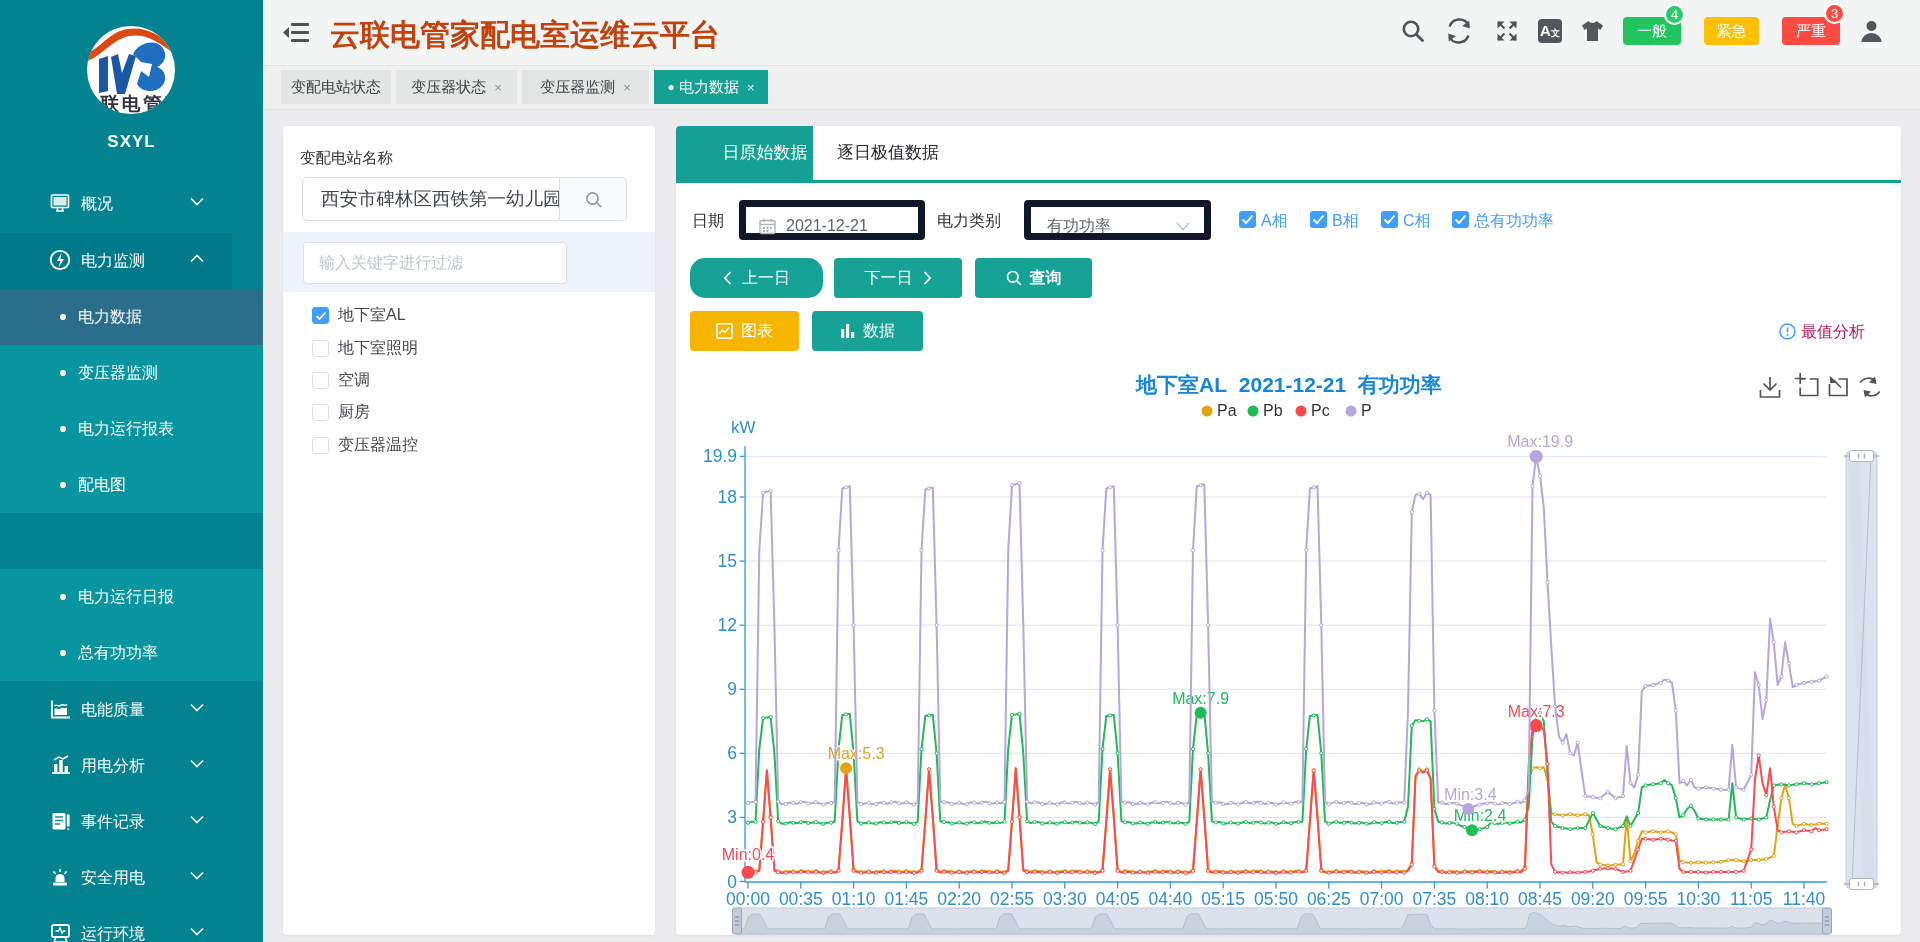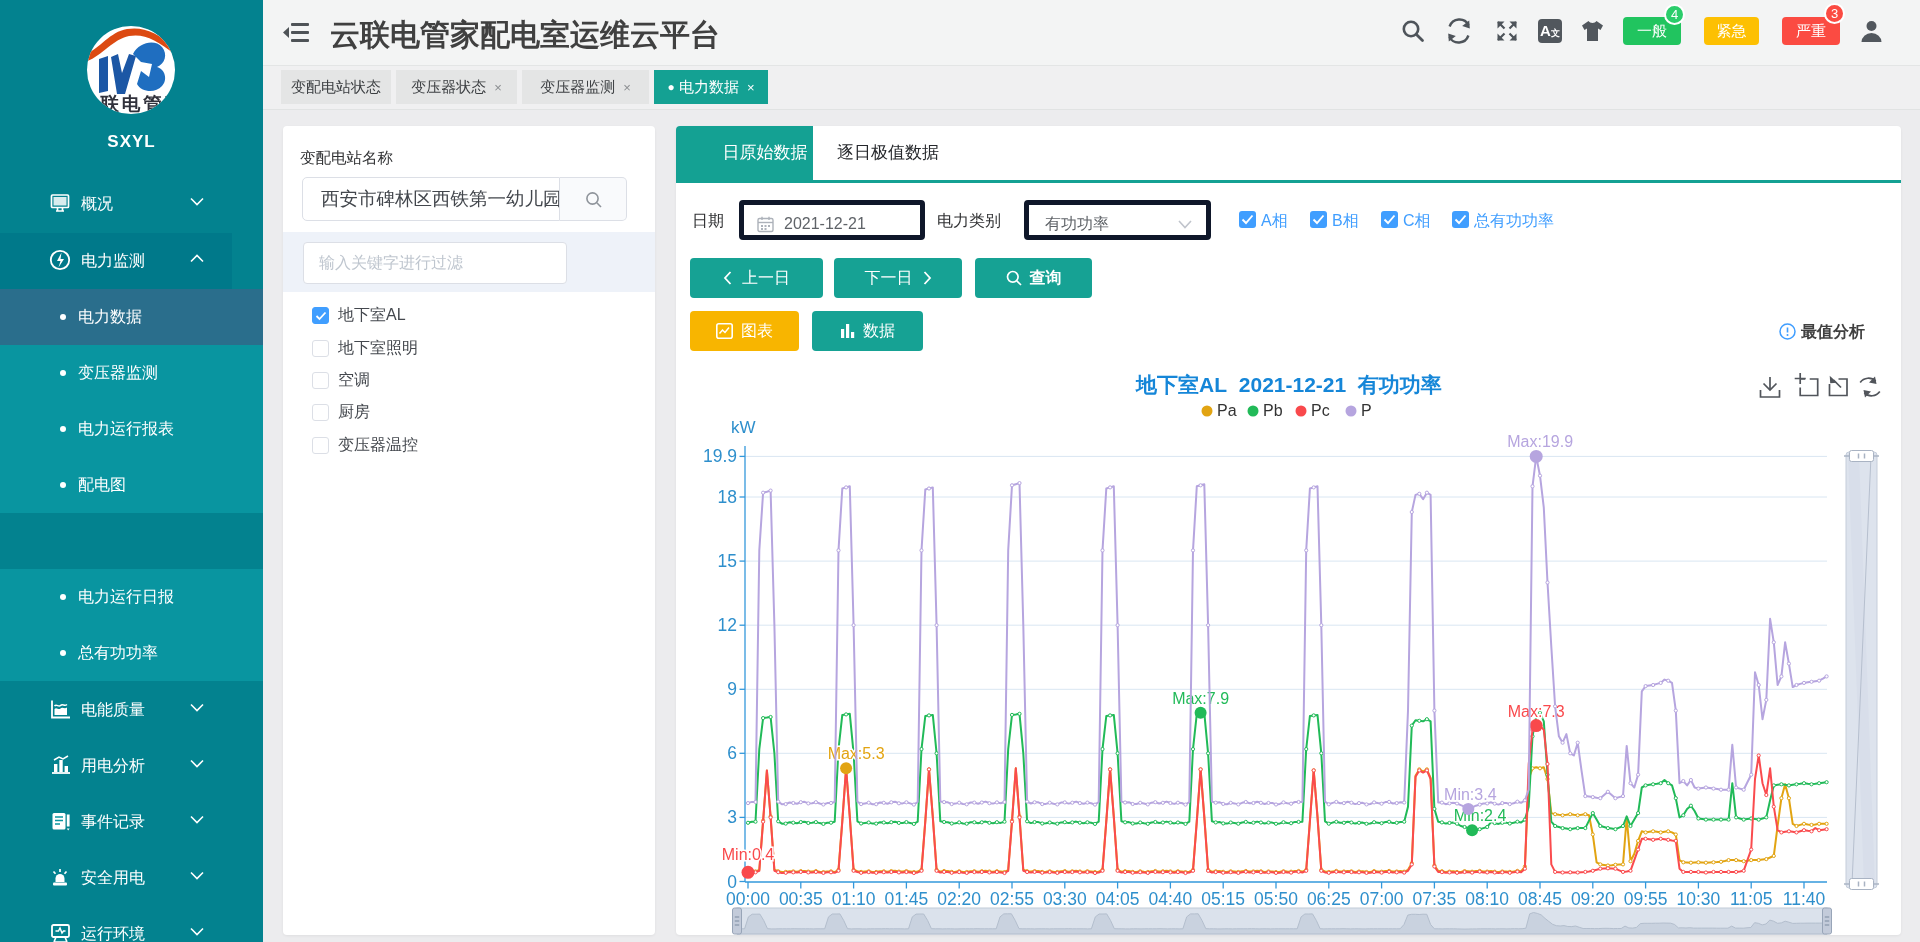--- a/index.html
+++ b/index.html
@@ -1,21 +1,21 @@
 <!DOCTYPE html>
 <html><head>
 <meta charset="utf-8">
 <style>
 * { margin:0; padding:0; box-sizing:border-box; }
 html,body { width:1920px; height:942px; overflow:hidden; background:#ececee; font-family:"Liberation Sans", sans-serif; }
 #app { position:relative; width:1920px; height:942px; }
 .abs { position:absolute; }
 
 #header { left:263px; top:0; width:1657px; height:66px; background:#f3f4f4; border-bottom:1px solid #e3e5e5; }
-#title { left:330px; top:15px; font-size:30px; font-weight:bold; color:#404040; letter-spacing:0px; }
+#title { left:330px; top:15px; font-size:30px; font-weight:bold; color:#c2410c; letter-spacing:0px; }
 
 #tabstrip { left:263px; top:66px; width:1657px; height:44px; background:#f0f0f1; border-bottom:1px solid #e1e3e3; }
 .tabchip { top:70px; height:34px; background:#e4e5e5; color:#3d4043; font-size:15px; line-height:34px; text-align:center; }
 .tabchip .x { color:#8a8d90; font-size:13px; margin-left:8px; }
 .tabchip.active { background:#14a193; color:#fff; }
 .tabchip.active .x { color:#fff; }
 
 #sidebar { left:0; top:0; width:263px; height:942px; background:#03828F; }
 .logo { position:absolute; left:87px; top:26px; width:88px; height:88px; border-radius:50%; background:#fff; overflow:hidden; }
 .sxyl { position:absolute; left:0; top:132px; width:263px; text-align:center; color:#fff; font-size:17px; font-weight:bold; letter-spacing:1px; }
@@ -40,21 +40,21 @@
 #filterinp { left:303px; top:242px; width:264px; height:42px; border:1px solid #dcdfe6; border-radius:4px; background:#fff; font-size:16px; color:#bfc6cf; line-height:40px; padding-left:15px; }
 .trow { left:303px; width:340px; height:33px; }
 .cb { position:absolute; left:9px; top:8px; width:17px; height:17px; border:1px solid #dcdfe6; border-radius:3px; background:#fff; }
 .cb.on { background:#409eff; border-color:#409eff; }
 .trow .t { position:absolute; left:35px; top:6px; font-size:16px; color:#44484e; }
 
 #rtab1 { left:676px; top:126px; width:137px; height:54px; background:#14a193; color:#fff; font-size:17px; text-align:center; line-height:54px; border-radius:4px 0 0 0;padding-left:41px; }
 #rtab2 { left:813px; top:126px; width:150px; height:54px; color:#26282c; font-size:17px; text-align:center; line-height:54px; }
 #tabline { left:676px; top:180px; width:1225px; height:3px; background:#14a193; }
 .flabel { top:211px; font-size:16px; color:#303133; }
-.finput { top:200px; height:40px; border:5px solid #0f172a; border-radius:4px; background:#fff; font-size:16px; color:#5f6368; line-height:38px; }
+.finput { top:200px; height:40px; border:7px solid #0f172a; border-radius:4px; background:#fff; font-size:16px; color:#5f6368; line-height:38px; }
 .bcheck { top:211px; width:17px; height:17px; background:#409eff; border-radius:3px; }
 .bltext { top:211px; font-size:16px; color:#409eff; }
 .btn { height:40px; border-radius:4px; background:#16a294; color:#fff; font-size:16px; text-align:center; line-height:40px; }
 .btn.yellow { background:#f8b500; }
 </style>
 </head>
 <body>
 <div id="app">
   <div id="header" class="abs"></div>
   <div id="tabstrip" class="abs"></div>
@@ -297,40 +297,40 @@
         <path d="M1.5 5.5 L5 9 L11.5 1.5" fill="none" stroke="#fff" stroke-width="1.9"></path>
       </svg>
     </span>
 <span class="bltext abs" style="left:1403px">C相</span>
 <span class="bcheck abs" style="left:1452px">
       <svg style="position:absolute;left:2px;top:3px" width="13" height="11" viewBox="0 0 13 11">
         <path d="M1.5 5.5 L5 9 L11.5 1.5" fill="none" stroke="#fff" stroke-width="1.9"></path>
       </svg>
     </span>
 <span class="bltext abs" style="left:1474px">总有功功率</span>
-  <div class="btn abs" style="left:690px;top:258px;width:133px;"><svg style="vertical-align:-2px;margin-right:10px" width="9" height="14" viewBox="0 0 9 14">
+  <div class="btn abs" style="left:690px;top:258px;width:133px;border-radius:15px;"><svg style="vertical-align:-2px;margin-right:10px" width="9" height="14" viewBox="0 0 9 14">
         <path d="M7.5 1 L2 7 L7.5 13" fill="none" stroke="#fff" stroke-width="1.8"></path>
       </svg>上一日</div>
 <div class="btn abs" style="left:834px;top:258px;width:128px;">下一日<svg style="vertical-align:-2px;margin-left:10px" width="9" height="14" viewBox="0 0 9 14">
         <path d="M1.5 1 L7 7 L1.5 13" fill="none" stroke="#fff" stroke-width="1.8"></path>
       </svg></div>
 <div class="btn abs" style="left:975px;top:258px;width:117px;font-weight:bold;"><svg style="vertical-align:-3px;margin-right:8px" width="16" height="16" viewBox="0 0 16 16">
         <circle cx="6.8" cy="6.8" r="5.3" fill="none" stroke="#fff" stroke-width="1.7"></circle>
         <line x1="10.8" y1="10.8" x2="15" y2="15" stroke="#fff" stroke-width="1.7"></line>
       </svg>查询</div>
 <div class="btn yellow abs" style="left:690px;top:311px;width:109px;"><svg style="vertical-align:-3px;margin-right:8px" width="17" height="16" viewBox="0 0 17 16">
         <rect x="0.8" y="0.8" width="15.4" height="14.4" rx="2" fill="none" stroke="#fff" stroke-width="1.6"></rect>
         <path d="M3.5 10.5 l3-3.5 2.5 2.5 4-5" fill="none" stroke="#fff" stroke-width="1.5"></path>
       </svg>图表</div>
 <div class="btn abs" style="left:812px;top:311px;width:111px;"><svg style="vertical-align:-2px;margin-right:8px" width="15" height="15" viewBox="0 0 15 15">
         <rect x="1" y="6" width="3.2" height="9" fill="#fff"></rect>
         <rect x="6" y="1" width="3.2" height="14" fill="#fff"></rect>
         <rect x="11" y="9" width="3.2" height="6" fill="#fff"></rect>
       </svg>数据</div>
-  <div id="maxlink" class="abs" style="left:1779px;top:322px;font-size:16px;color:#404040;font-weight:bold;">
+  <div id="maxlink" class="abs" style="left:1779px;top:322px;font-size:16px;color:#be185d;">
     <svg style="vertical-align:-3px;margin-right:5px" width="17" height="17" viewBox="0 0 17 17">
         <circle cx="8.5" cy="8.5" r="7.5" fill="none" stroke="#409eff" stroke-width="1.5"></circle>
         <line x1="8.5" y1="4.5" x2="8.5" y2="9.5" stroke="#409eff" stroke-width="1.6"></line>
         <circle cx="8.5" cy="12" r="1" fill="#409eff"></circle>
       </svg>最值分析</div>
 
   <div id="chart" class="abs" style="left:676px;top:360px;width:1225px;height:575px;"><svg width="1225" height="575" viewBox="0 0 1225 575" font-family="Liberation Sans, sans-serif">
 <text x="613" y="32" font-size="21" font-weight="bold" fill="#1586D8" text-anchor="middle">地下室AL&nbsp;&nbsp;2021-12-21&nbsp;&nbsp;有功功率</text>
 <circle cx="531" cy="51" r="5.5" fill="#E2A412"></circle>
 <text x="541" y="56" font-size="16" fill="#333">Pa</text>

